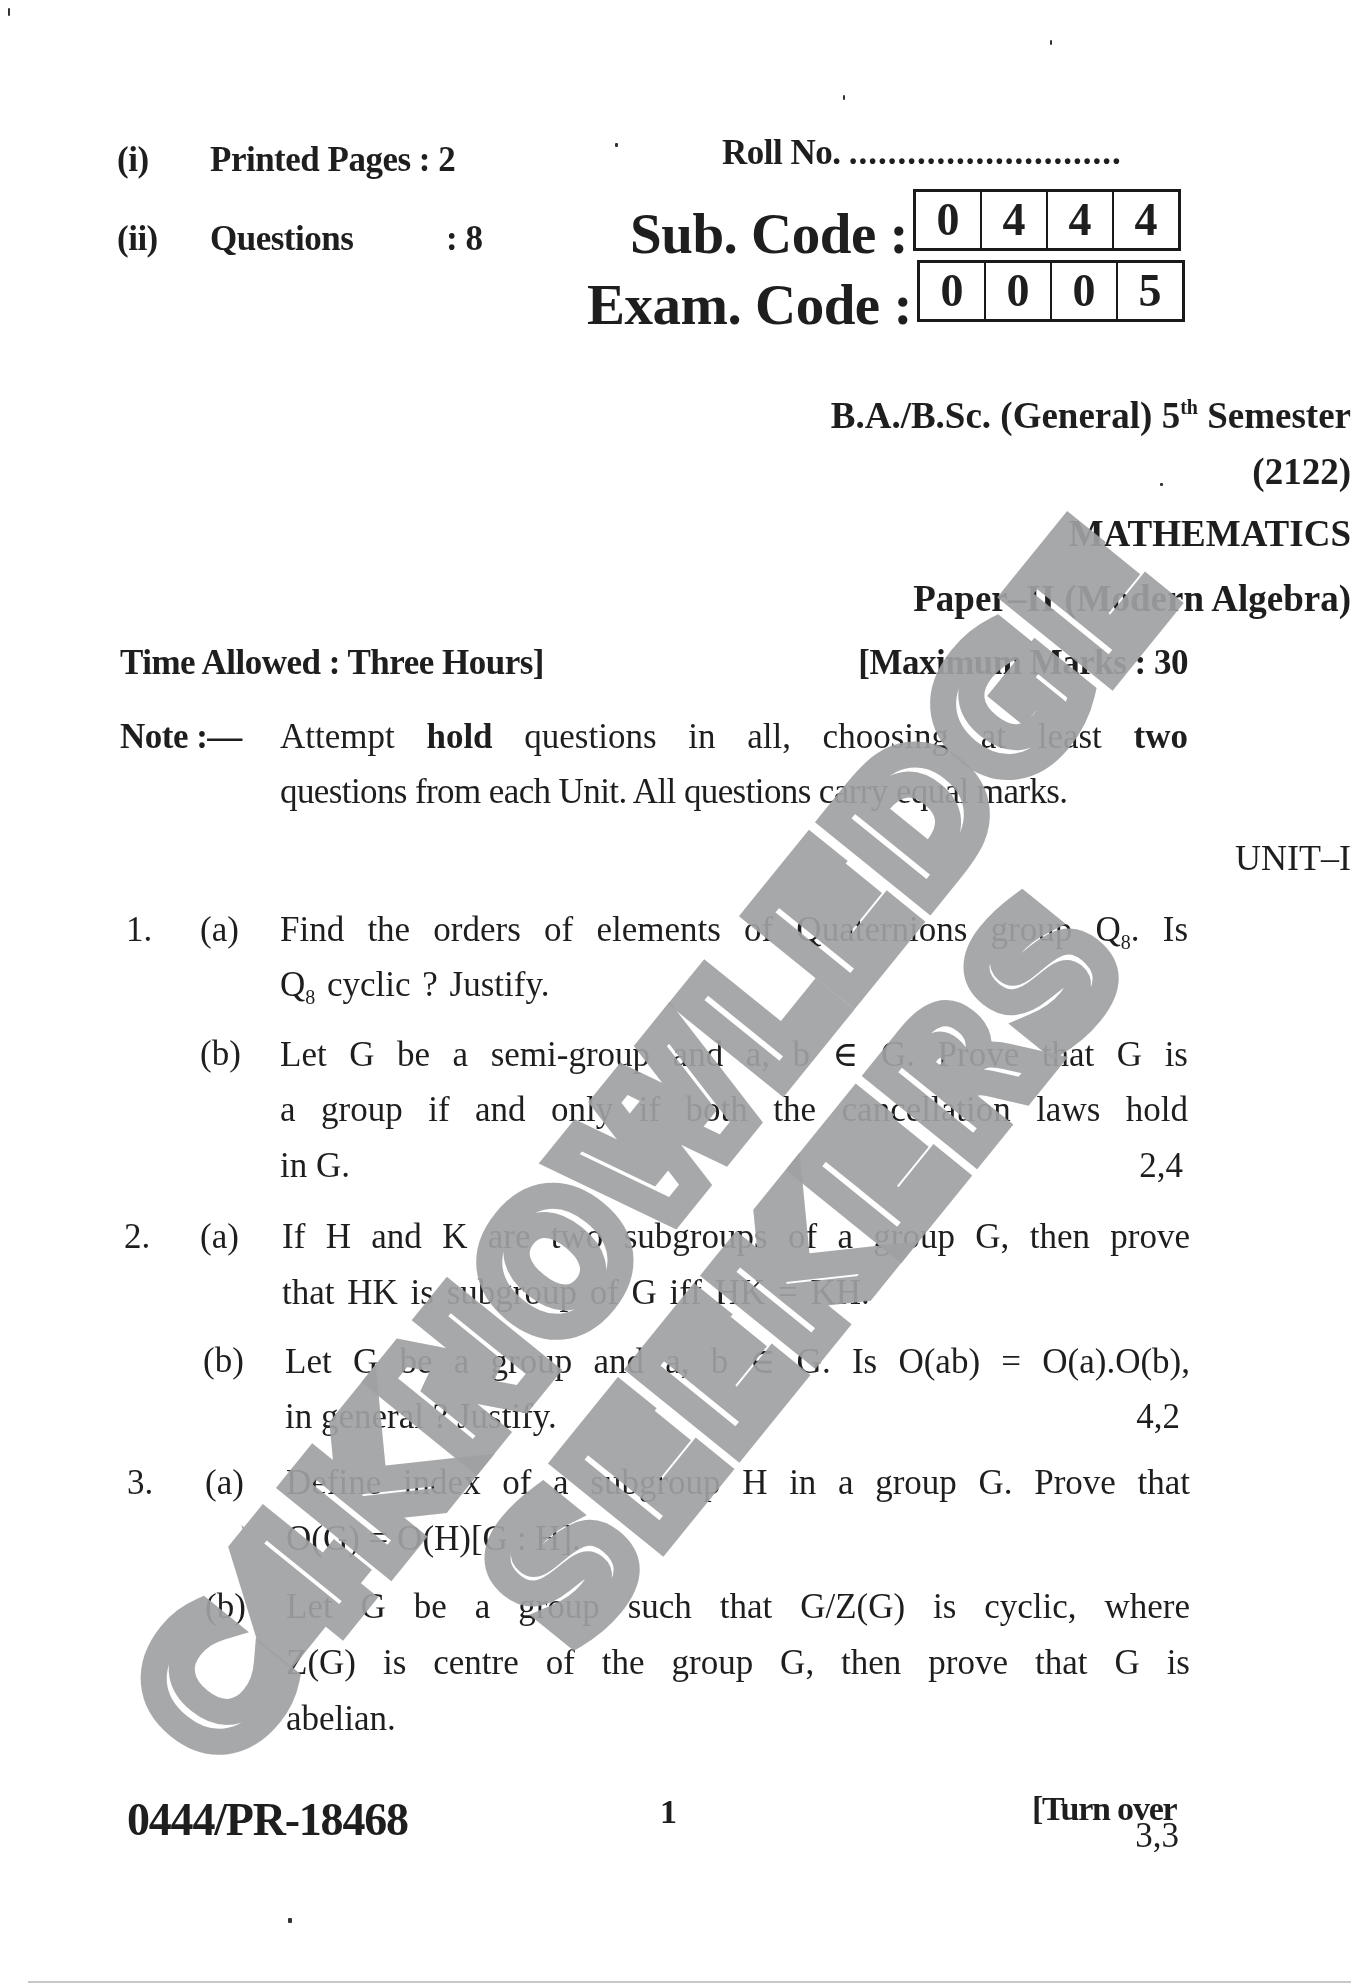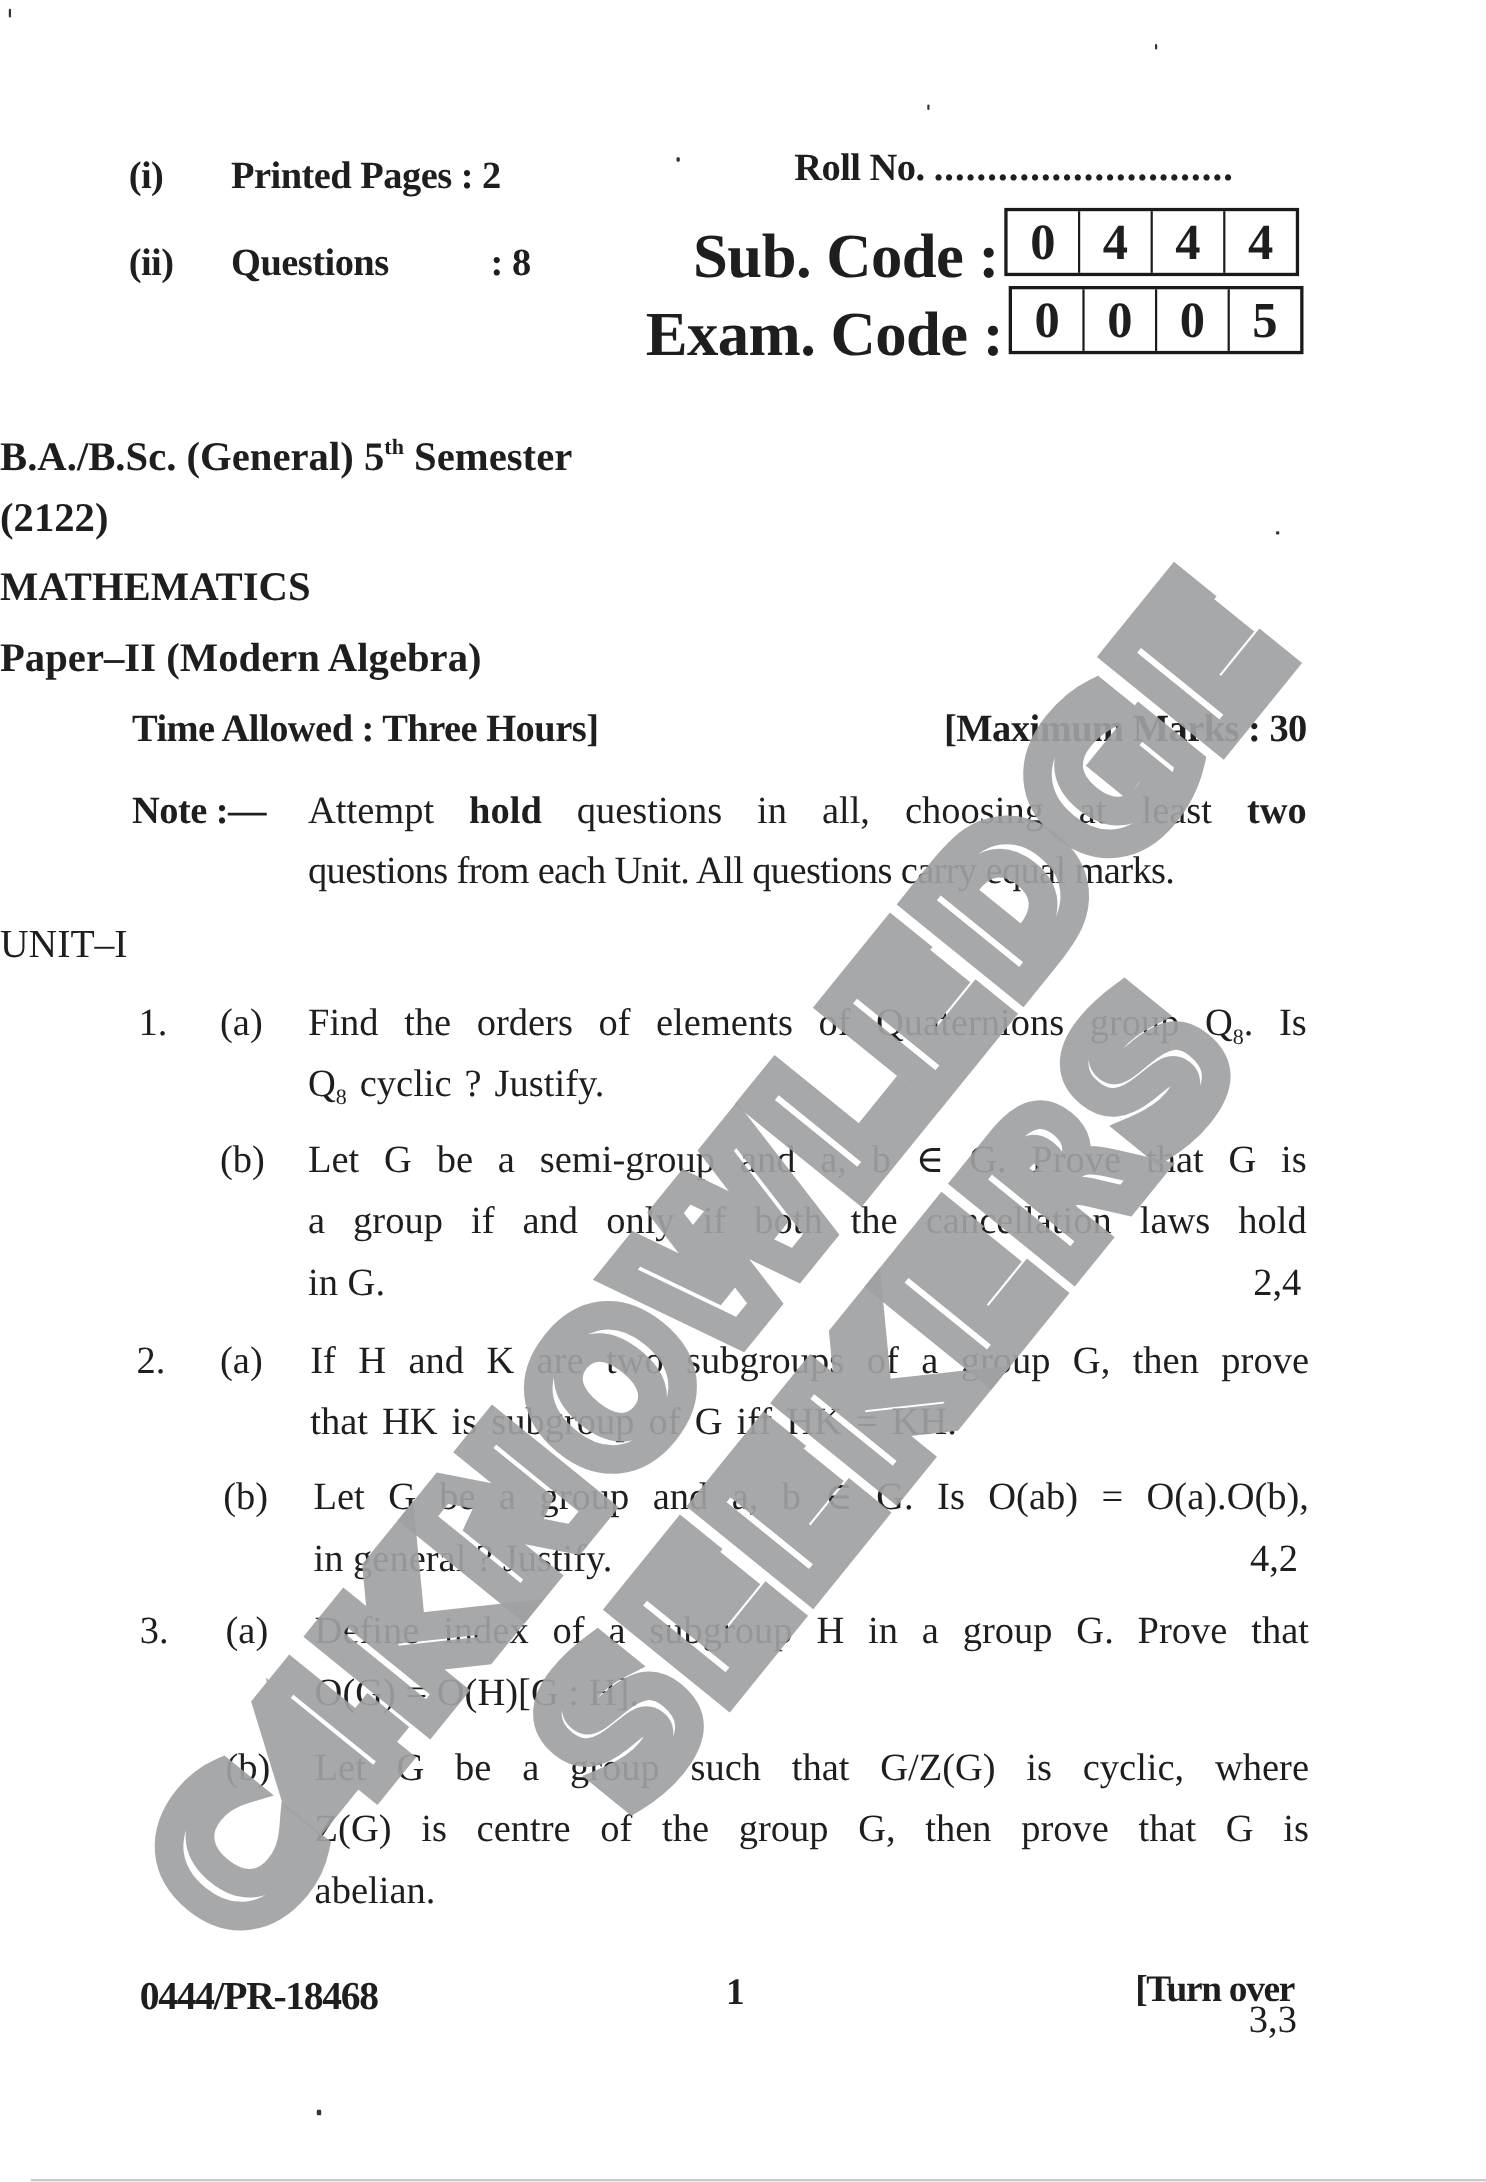--- a/index.html
+++ b/index.html
@@ -13,21 +13,21 @@
   .code-label { font-size: 57px; font-weight: bold; letter-spacing: -0.5px; }
   .code-box {
     position: absolute; display: flex; border: 3px solid #1a1a1a; background: #fff;
   }
   .code-cell {
     width: 64px; height: 56px; border-right: 2px solid #1a1a1a;
     display: flex; align-items: center; justify-content: center;
     font-size: 46px; font-weight: bold; line-height: 1;
   }
   .code-cell:last-child { border-right: none; }
-  .title { left: 0; width: 1351px; text-align: left; font-size: 37px; font-weight: bold; }
+  .title { left: 0; width: 1351px; text-align: right; font-size: 37px; font-weight: bold; }
   .title sup { font-size: 20px; vertical-align: 14px; }
   .body { font-size: 35px; }
   .num { font-size: 35px; }
   .justify { text-align: justify; text-align-last: justify; width: 908px; }
   sub.s { font-size: 20px; vertical-align: -8px; }
   .marks { font-size: 35px; text-align: right; }
   .watermark {
     position: absolute; left: -120px; top: 1010px; width: 1700px; text-align: center;
     transform: rotate(-51deg); transform-origin: center center;
     font-family: "DejaVu Sans", "Liberation Sans", sans-serif; font-weight: bold;
@@ -129,21 +129,21 @@
   <div class="abs body" style="left:286px; top:1519px;">O(G) = O(H)[G : H].</div>
 
   <span class="abs num" style="left:205px; top:1587px;">(b)</span>
   <div class="abs body justify" style="left:286px; top:1587px; width:904px;">Let G be a group such that G/Z(G) is cyclic, where</div>
   <div class="abs body justify" style="left:286px; top:1643px; width:904px;">Z(G) is centre of the group G, then prove that G is</div>
   <div class="abs body" style="left:286px; top:1699px;">abelian.</div>
   <div class="abs marks" style="right:172px; top:1784px;margin-top:32px;">3,3</div>
 </div>
 
 <div>
-  <span class="abs" style="left:127px; top:1793px; font-size:36px; font-weight:bold; letter-spacing:-1.2px;">0444/PR-18468</span>
+  <span class="abs" style="left:127px; top:1793px; font-size:46px; font-weight:bold; letter-spacing:-1.2px;">0444/PR-18468</span>
   <span class="abs" style="left:660px; top:1793px; font-size:34px; font-weight:bold;">1</span>
   <span class="abs" style="left:1032px; top:1790px; font-size:34px; font-weight:bold; letter-spacing:-1.2px;text-align:right;">[Turn over</span>
 </div>
 
 <div class="watermark">C4KNOWLEDGE SEEKERS</div>
 
 <div class="speck" style="left:8px; top:8px; width:2px; height:8px;"></div>
 <div class="speck" style="left:1050px; top:40px; width:2px; height:5px;"></div>
 <div class="speck" style="left:843px; top:95px; width:2px; height:5px;"></div>
 <div class="speck" style="left:615px; top:143px; width:3px; height:4px;"></div>

